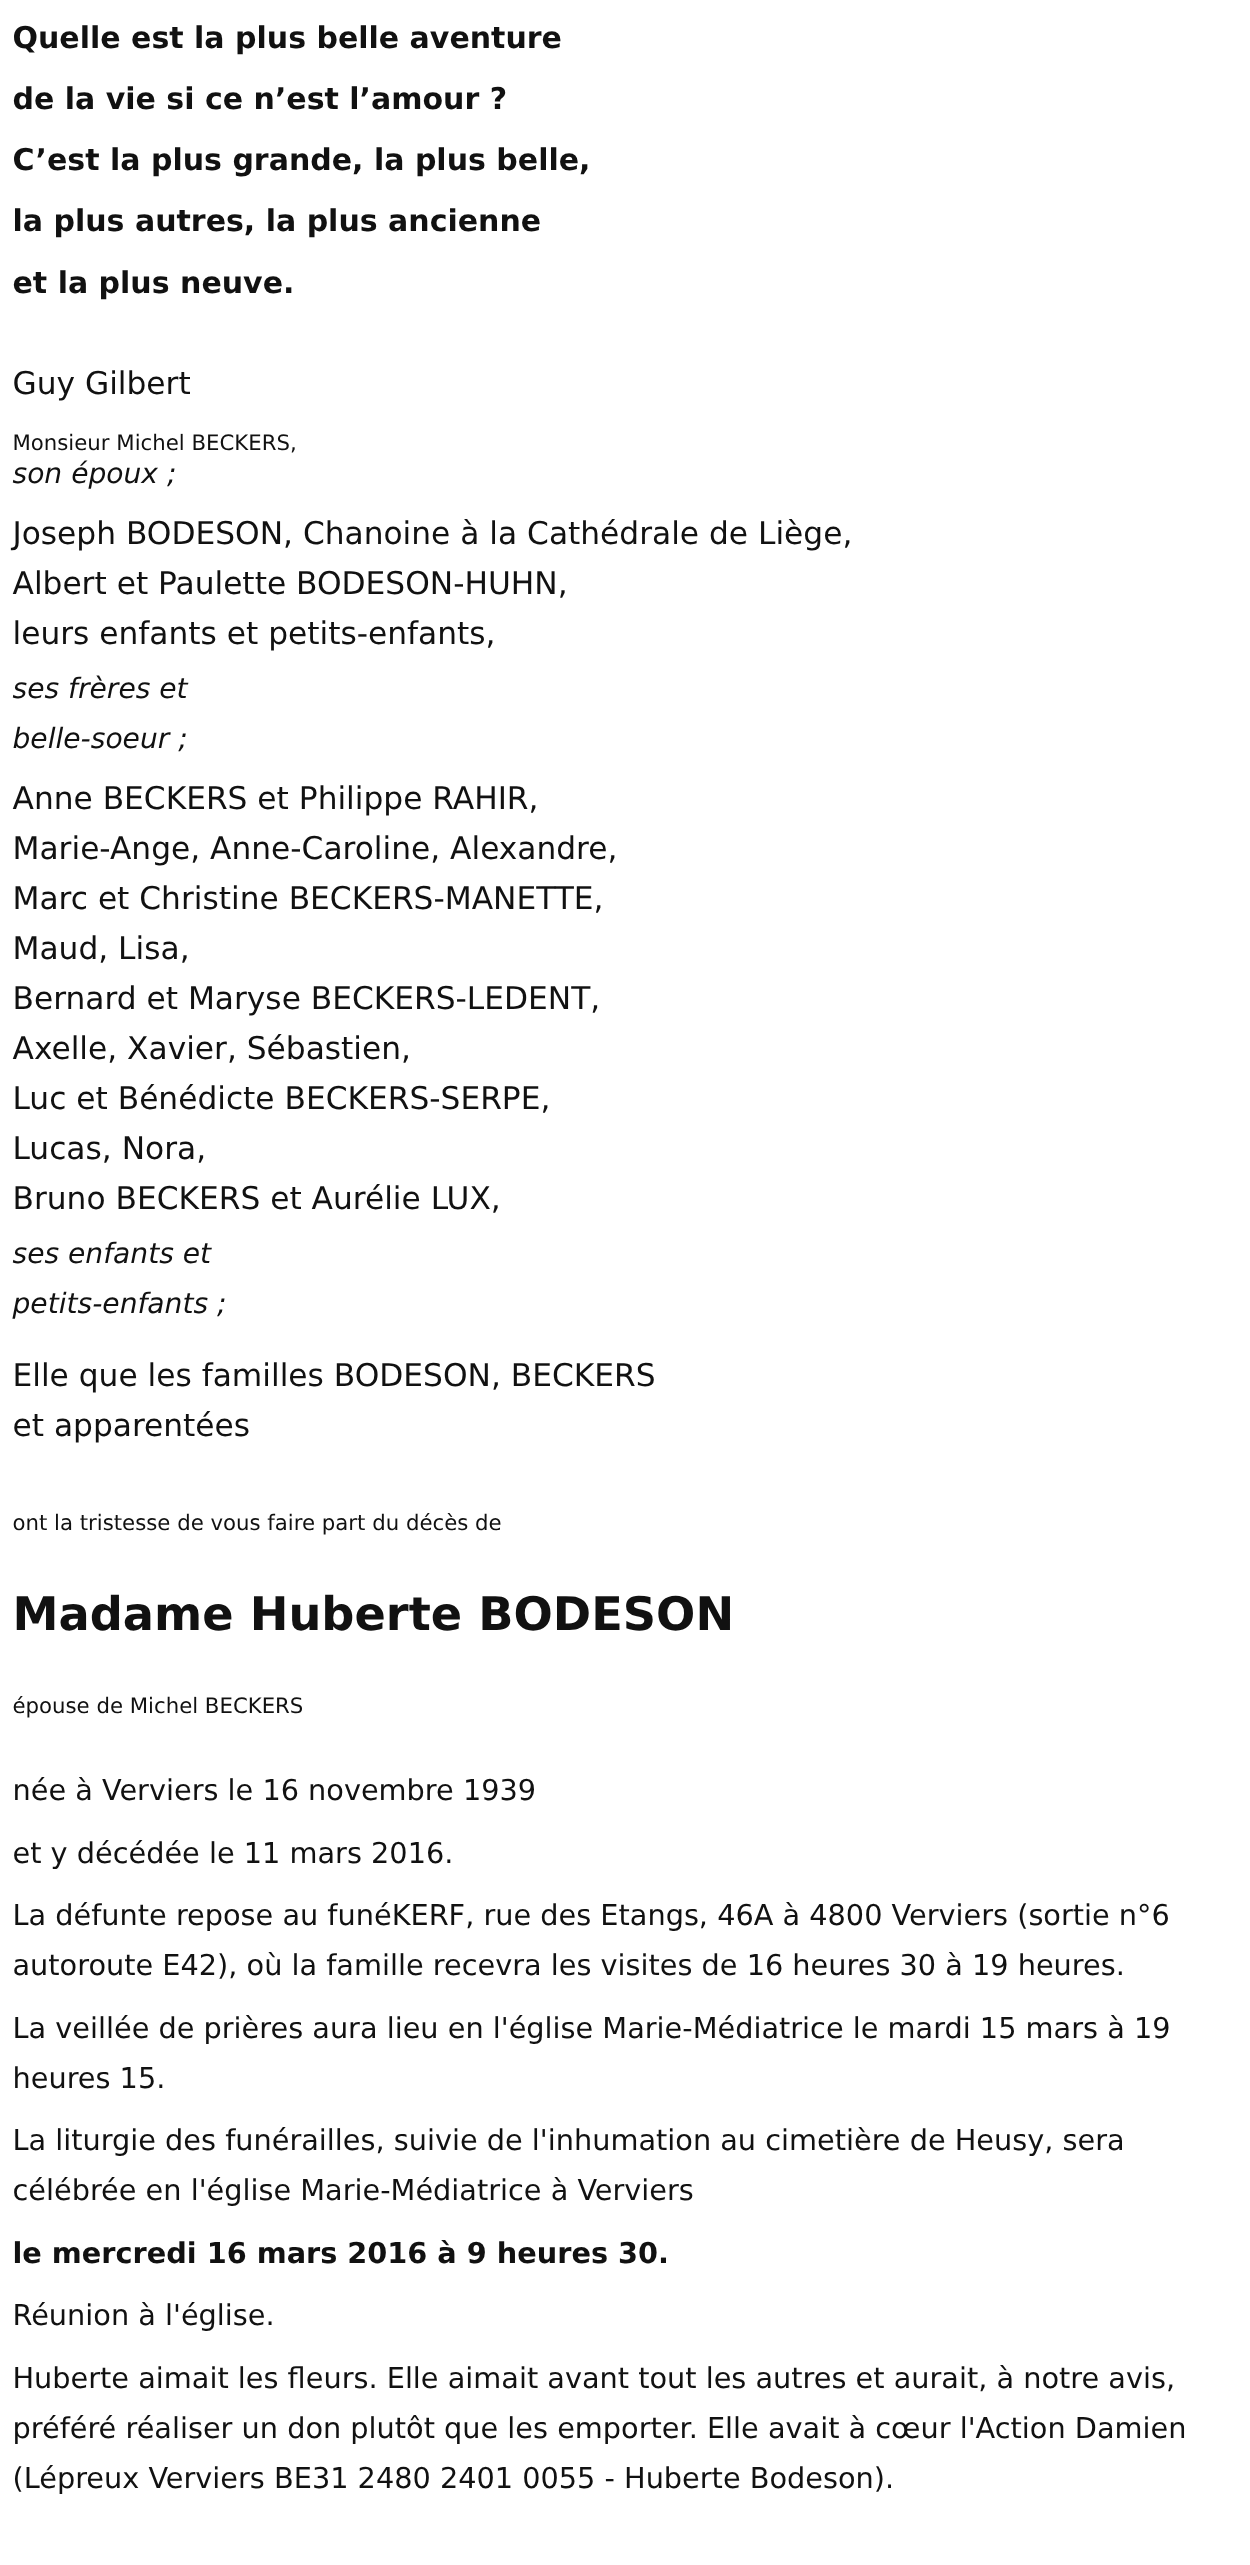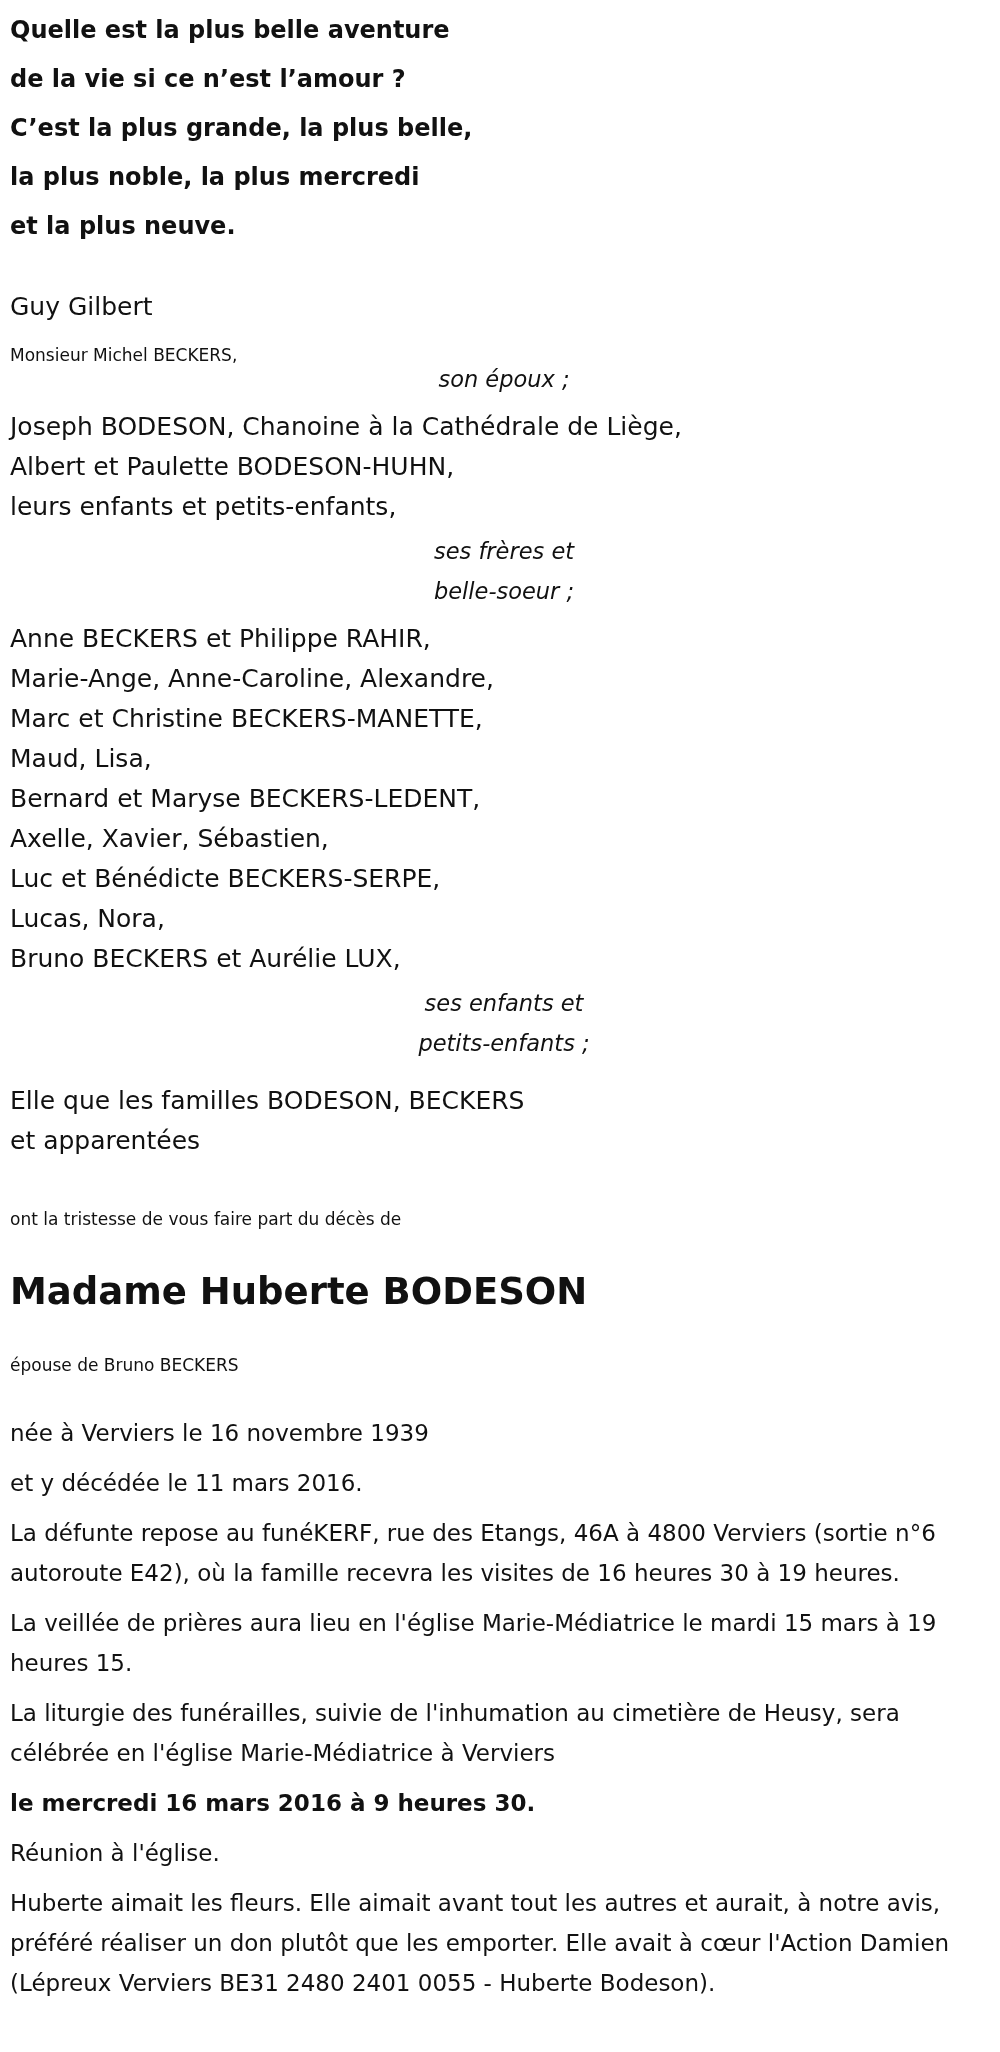--- a/index.html
+++ b/index.html
@@ -2,37 +2,37 @@
 <html><head>
 <meta charset="utf-8">
 <style>
   html, body { margin:0; padding:0; background:#ffffff; }
   body { width:1000px; height:2052px; overflow:hidden; font-family:"DejaVu Sans", sans-serif; color:#111; }
   .page { padding:0 2px 0 10px; position:relative; }
   .poem { margin:0; padding-top:6px; }
   .poem-line { font-weight:bold; font-size:24px; line-height:49px; }
   .author { font-size:25px; line-height:40px; margin-top:36px; }
   .txt { font-size:17px; line-height:40px; }
-  .label { font-style:italic; font-size:22.5px; line-height:40px; text-align:center; }
+  .label { font-style:italic; font-size:22.5px; line-height:40px; text-align:left; }
   .blk { margin-top:8px; }
   .list { font-size:25px; line-height:40px; }
   .title { font-weight:bold; font-size:37px; margin:28px 0 28px 0; line-height:50px; }
   .para { font-size:23px; line-height:40px; margin:10px 0 0 0; }
   .bold { font-weight:bold; }
 </style>
 </head>
 <body>
 
 <div class="page">
 
   <div class="poem">
     <div class="poem-line">Quelle est la plus belle aventure</div>
     <div class="poem-line">de la vie si ce n’est l’amour ?</div>
     <div class="poem-line">C’est la plus grande, la plus belle,</div>
-    <div class="poem-line">la plus noble, la plus mercredi</div>
+    <div class="poem-line">la plus autres, la plus ancienne</div>
     <div class="poem-line">et la plus neuve.</div>
   </div>
 
   <div class="author">Guy Gilbert</div>
 
   <div class="blk">
     <div class="txt">Monsieur Michel BECKERS,</div>
     <div class="label" style="margin-top:-16px;">son époux ;</div>
   </div>
 
@@ -68,21 +68,21 @@
 
   <div class="list" style="margin-top:18px;">
     <div>Elle que les familles BODESON, BECKERS</div>
     <div>et apparentées</div>
   </div>
 
   <div class="txt" style="margin-top:38px;">ont la tristesse de vous faire part du décès de</div>
 
   <div class="title">Madame Huberte BODESON</div>
 
-  <div class="txt">épouse de Bruno BECKERS</div>
+  <div class="txt">épouse de Michel BECKERS</div>
 
   <div class="para" style="margin-top:28px;">née à Verviers le 16 novembre 1939</div>
   <div class="para">et y décédée le 11 mars 2016.</div>
   <div class="para">La défunte repose au funéKERF, rue des Etangs, 46A à 4800 Verviers (sortie n°6 autoroute E42), où la famille recevra les visites de 16 heures 30 à 19 heures.</div>
   <div class="para">La veillée de prières aura lieu en l'église Marie-Médiatrice le mardi 15 mars à 19 heures 15.</div>
   <div class="para">La liturgie des funérailles, suivie de l'inhumation au cimetière de Heusy, sera célébrée en l'église Marie-Médiatrice à Verviers</div>
   <div class="para bold">le mercredi 16 mars 2016 à 9 heures 30.</div>
   <div class="para">Réunion à l'église.</div>
   <div class="para">Huberte aimait les fleurs. Elle aimait avant tout les autres et aurait, à notre avis, préféré réaliser un don plutôt que les emporter. Elle avait à cœur l'Action Damien (Lépreux Verviers BE31 2480 2401 0055 - Huberte Bodeson).</div>
 </div>

